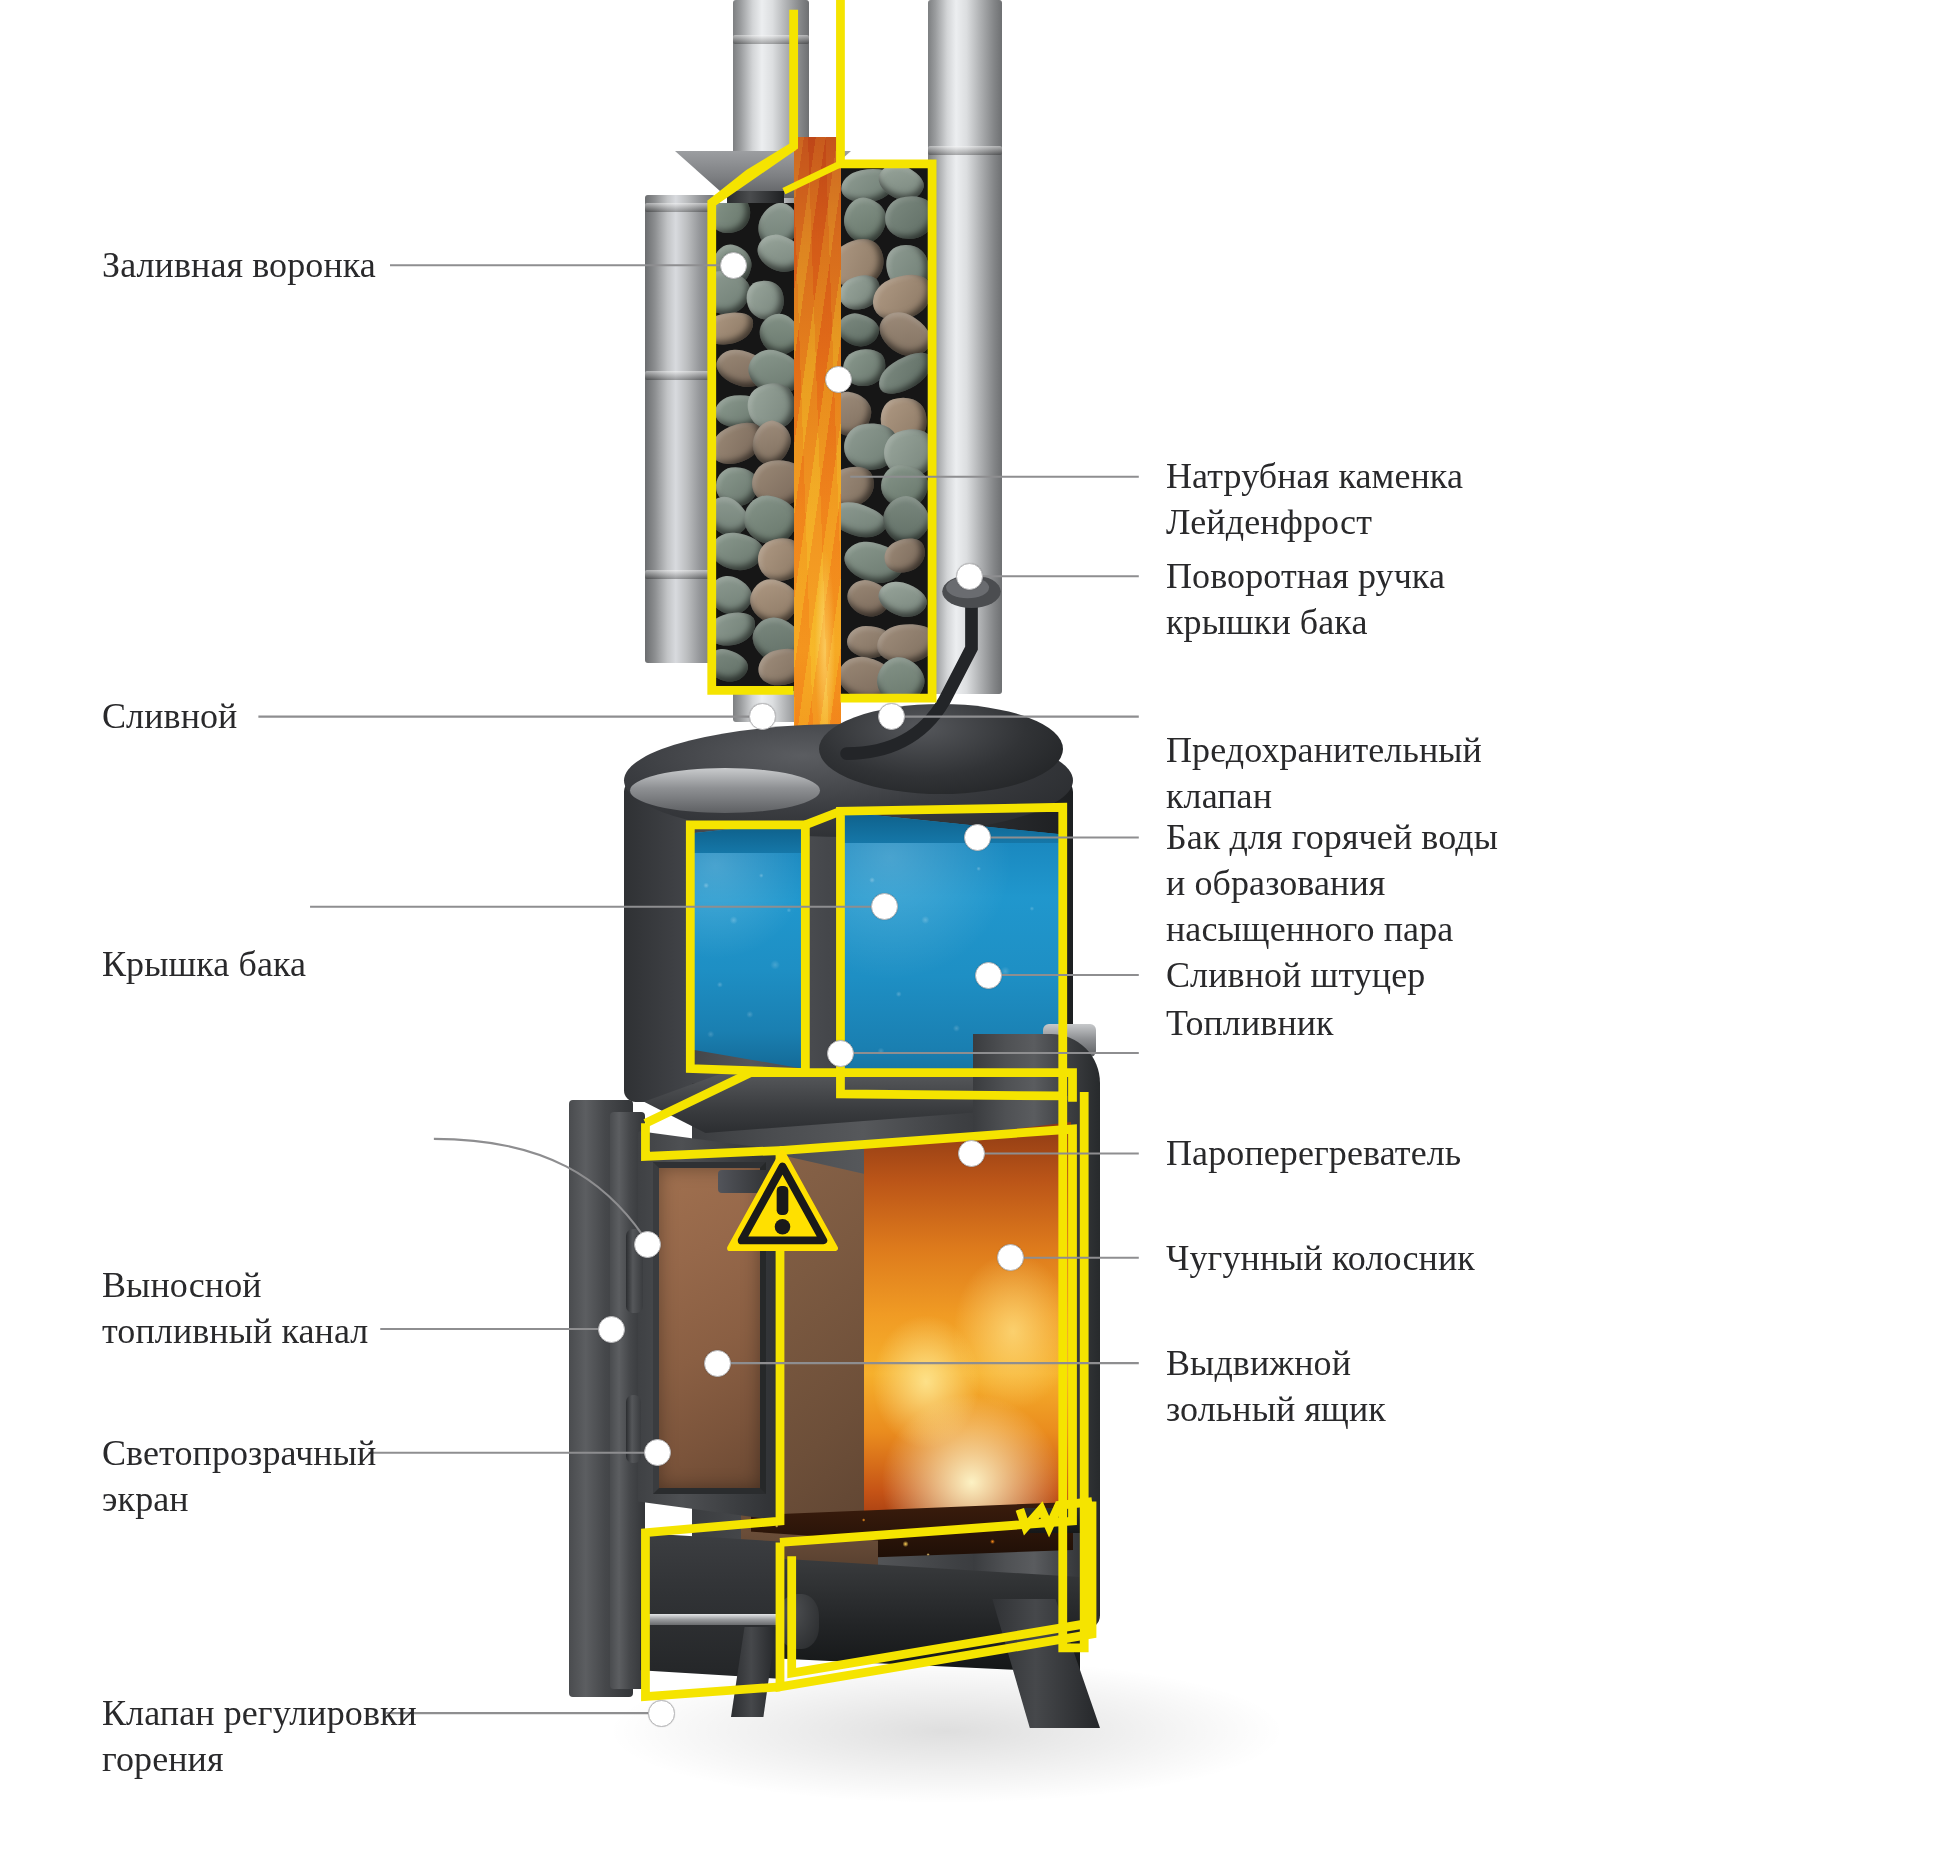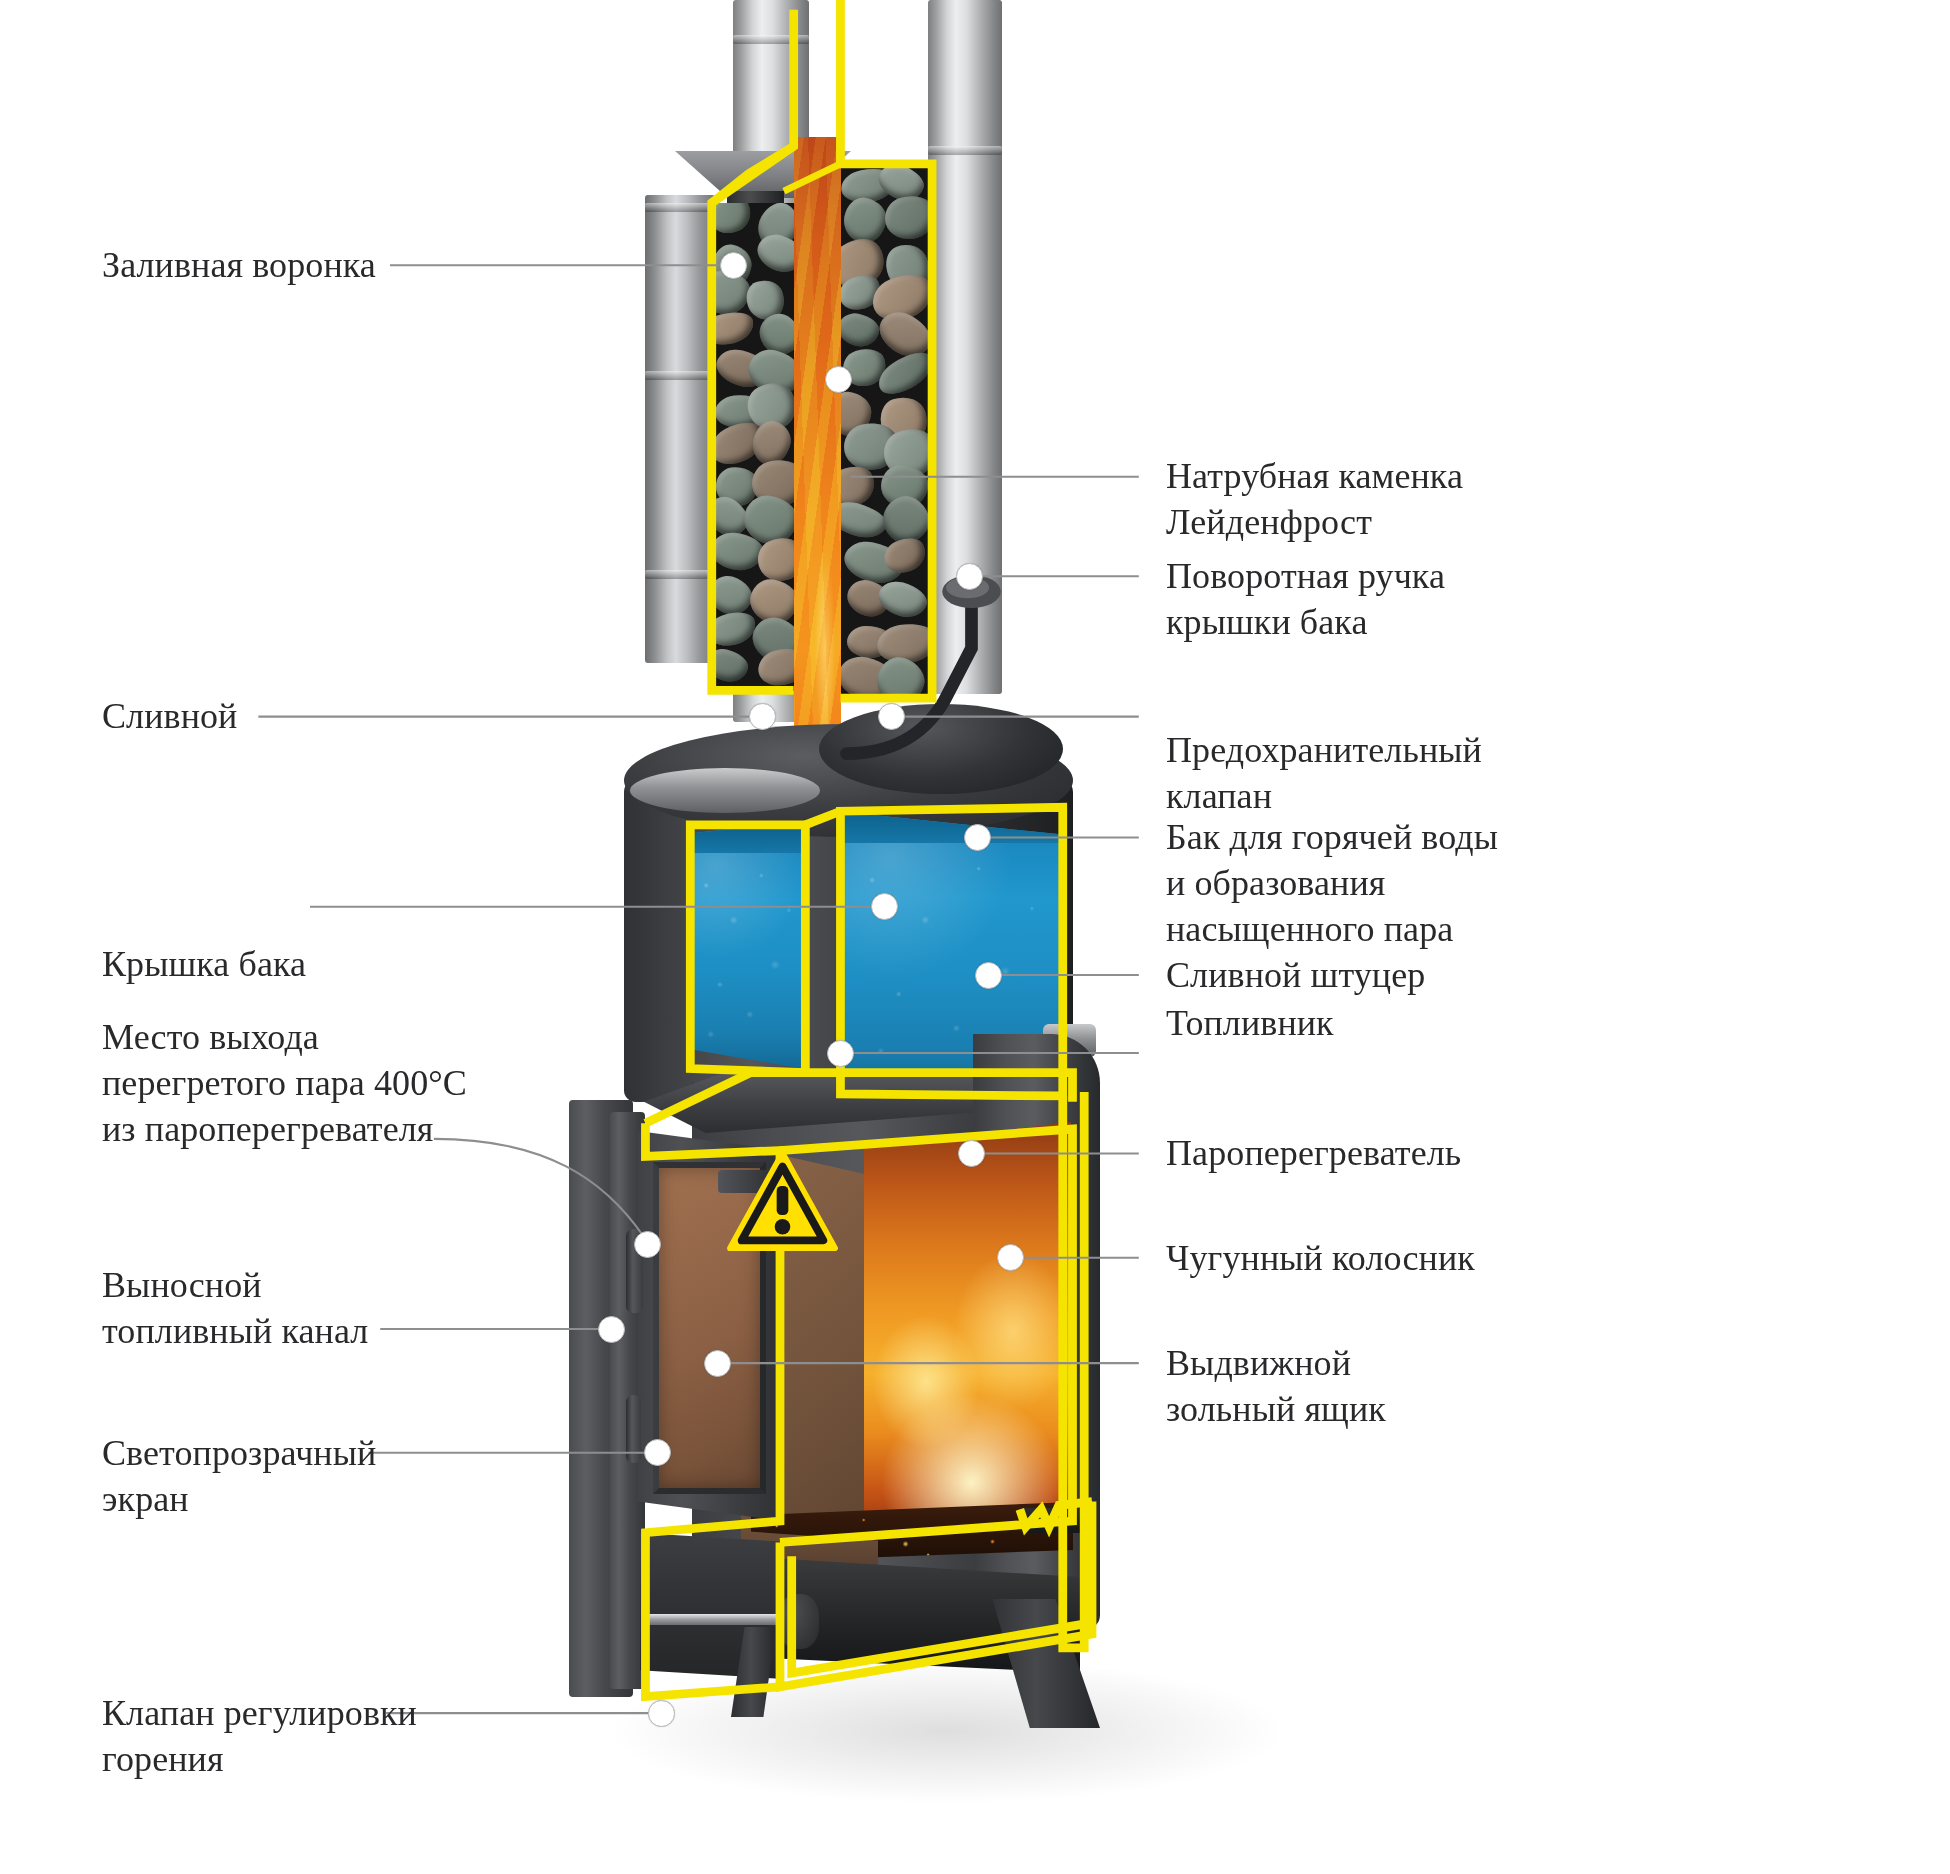--- a/index.html
+++ b/index.html
@@ -437,23 +437,20 @@
   <div class="dot" style="left:958px;top:1140px;"></div>
   <div class="dot" style="left:997px;top:1244px;"></div>
   <div class="dot" style="left:704px;top:1350px;"></div>
 
   <div class="label left" style="left:102px;top:242px;width:312px;">Заливная воронка</div>
 
   <div class="label left" style="left:102px;top:693px;width:312px;">Сливной</div>
 
   <div class="label left" style="left:102px;top:928px;width:351px;margin-top:13px;">Крышка бака</div>
 
-  <div class="label left" style="left:102px;top:1014px;width:410px;">Место выхода
-перегретого пара 400°C
-из пароперегревателя</div>
 
   <div class="label left" style="left:102px;top:1262px;width:332px;">Выносной
 топливный канал</div>
 
   <div class="label left" style="left:102px;top:1430px;width:332px;">Светопрозрачный
 экран</div>
 
   <div class="label left" style="left:102px;top:1690px;width:351px;">Клапан регулировки
 горения</div>
 

